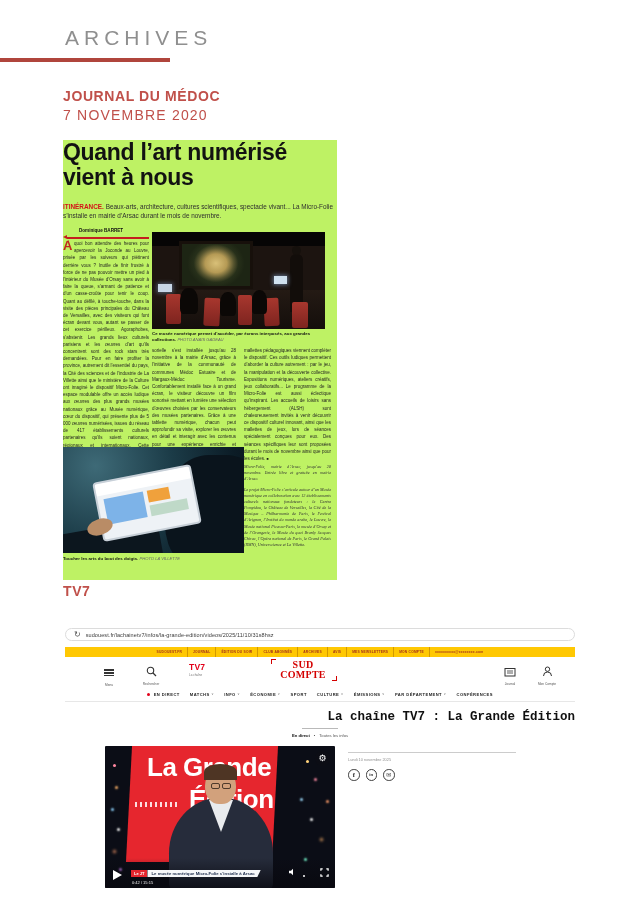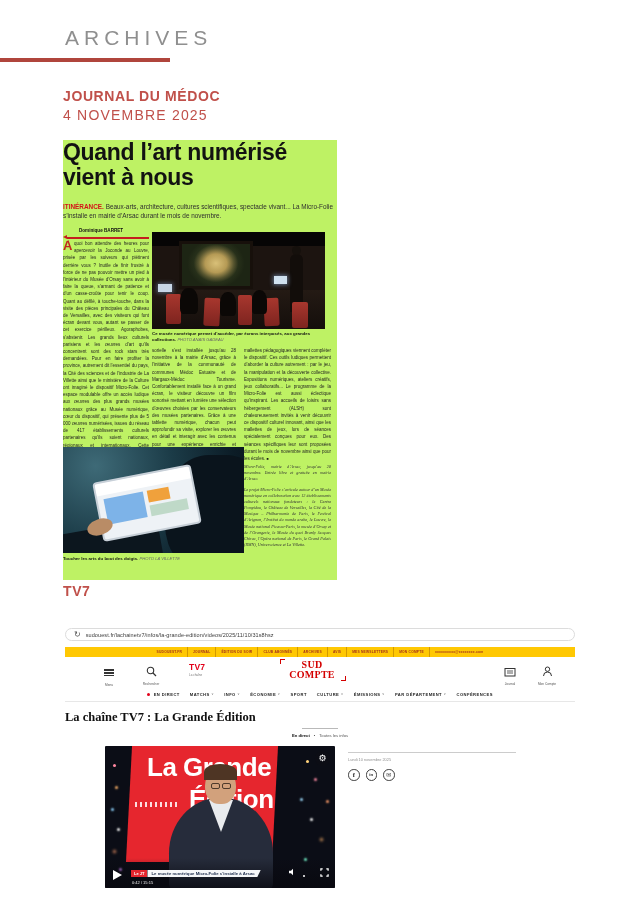--- a/index.html
+++ b/index.html
@@ -79,33 +79,33 @@
   .sohead{position:absolute;left:0;top:31px;width:510px;height:30px;background:#fff}
   .hbtn{position:absolute;text-align:center;color:#444;cursor:pointer}
   .hlabel{font-size:3.2px;color:#555;margin-top:1px}
   .ham{display:inline-block}
   .ham i{display:block;width:10px;height:1.3px;background:#333;margin:1.6px 0}
   .so-menu{left:36px;top:7px;width:16px}
   .so-search{left:74px;top:6px;width:24px}
   .so-tv7{left:124px;top:5px;width:24px;text-align:left}
   .so-tv7 .tv7red{font-size:8.5px;font-weight:bold;color:#e2001a;letter-spacing:.2px}
   .so-tv7 .tv7sub{font-size:3px;color:#777;margin-top:1px}
-  .so-logo{left:205px;top:3px;width:84px;text-align:center;font-family:"Liberation Serif",serif;
+  .so-logo{left:196px;top:3px;width:84px;text-align:center;font-family:"Liberation Serif",serif;
            font-weight:bold;color:#d40000;font-size:10px;line-height:9.5px;letter-spacing:.3px;position:absolute}
   .so-logo .corner1{position:absolute;left:10px;top:-1px;width:5px;height:5px;border-left:1.6px solid #d40000;border-top:1.6px solid #d40000}
   .so-logo .corner2{position:absolute;right:8px;bottom:-2px;width:5px;height:5px;border-right:1.6px solid #d40000;border-bottom:1.6px solid #d40000}
   .so-journal{left:432px;top:6px;width:26px}
   .so-account{left:466px;top:6px;width:32px}
   .sonav{position:absolute;left:0;top:61px;width:510px;height:15px;border-bottom:1px solid #e7e7e7;
          display:flex;justify-content:center;align-items:center;gap:10px}
   .sonav .item{font-size:4.1px;font-weight:bold;color:#232323;letter-spacing:.45px;white-space:nowrap;cursor:pointer;display:flex;align-items:center;gap:1.5px}
   .sonav .caret{font-size:3.4px;color:#888;font-weight:normal}
   .livedot{display:inline-block;width:3px;height:3px;border-radius:50%;background:#e2001a;margin-right:2px}
-  .ptitle{position:absolute;left:0;top:84px;width:510px;text-align:left;
-          font-family:Liberation Serif, serif;font-weight:bold;font-size:12.5px;color:#101010}
+  .ptitle{position:absolute;left:0;top:84px;width:510px;text-align:right;
+          font-family:Liberation Mono, monospace;font-weight:bold;font-size:12.5px;color:#101010}
   .tdiv{position:absolute;left:237px;top:102px;width:36px;height:1px;background:#b9b9b9}
   .tabs{position:absolute;left:0;top:107px;width:510px;display:flex;justify-content:center;align-items:center;gap:4px}
   .tabs .t1{font-size:4.2px;color:#101010;font-weight:bold}
   .tabs .dot{font-size:4px;color:#333}
   .tabs .t2{font-size:4.2px;color:#555}
 
   
   .player{position:absolute;left:40px;top:120px;width:230px;height:142px;overflow:hidden;background:#0b0d16;border-radius:1px}
   .bokehL{position:absolute;left:8px;top:18px;width:3px;height:3px;border-radius:50%;background:#ff87a0;
      box-shadow:2px 22px 2px 0 #ffb36b,-2px 44px 2px 0 #8fd3ff,4px 64px 2px 0 #ffffff,0 86px 3px 0 #ff9d6b,6px 104px 2px 0 #d88cff}
@@ -153,21 +153,21 @@
 </style>
 </head>
 <body>
 
 <div class="page">
 
   <div class="month">ARCHIVES</div>
   <div class="month-rule"></div>
 
   <div class="src jm-src">JOURNAL DU MÉDOC</div>
-  <div class="date jm-date">4 NOVEMBRE 2025</div>
+  <div class="date jm-date">7 NOVEMBRE 2020</div>
 
   <div class="clipping">
     <h1 class="headline">Quand l’art numérisé vient à nous</h1>
     <p class="standfirst">
       <span class="kicker">ITINÉRANCE.</span>
       <span>Beaux-arts, architecture, cultures scientifiques, spectacle vivant... La Micro-Folie s’installe en mairie d’Arsac durant le mois de novembre.</span>
     </p>
     <div class="byline">Dominique BARRET</div>
     <div class="byline-arrow"></div>
 

